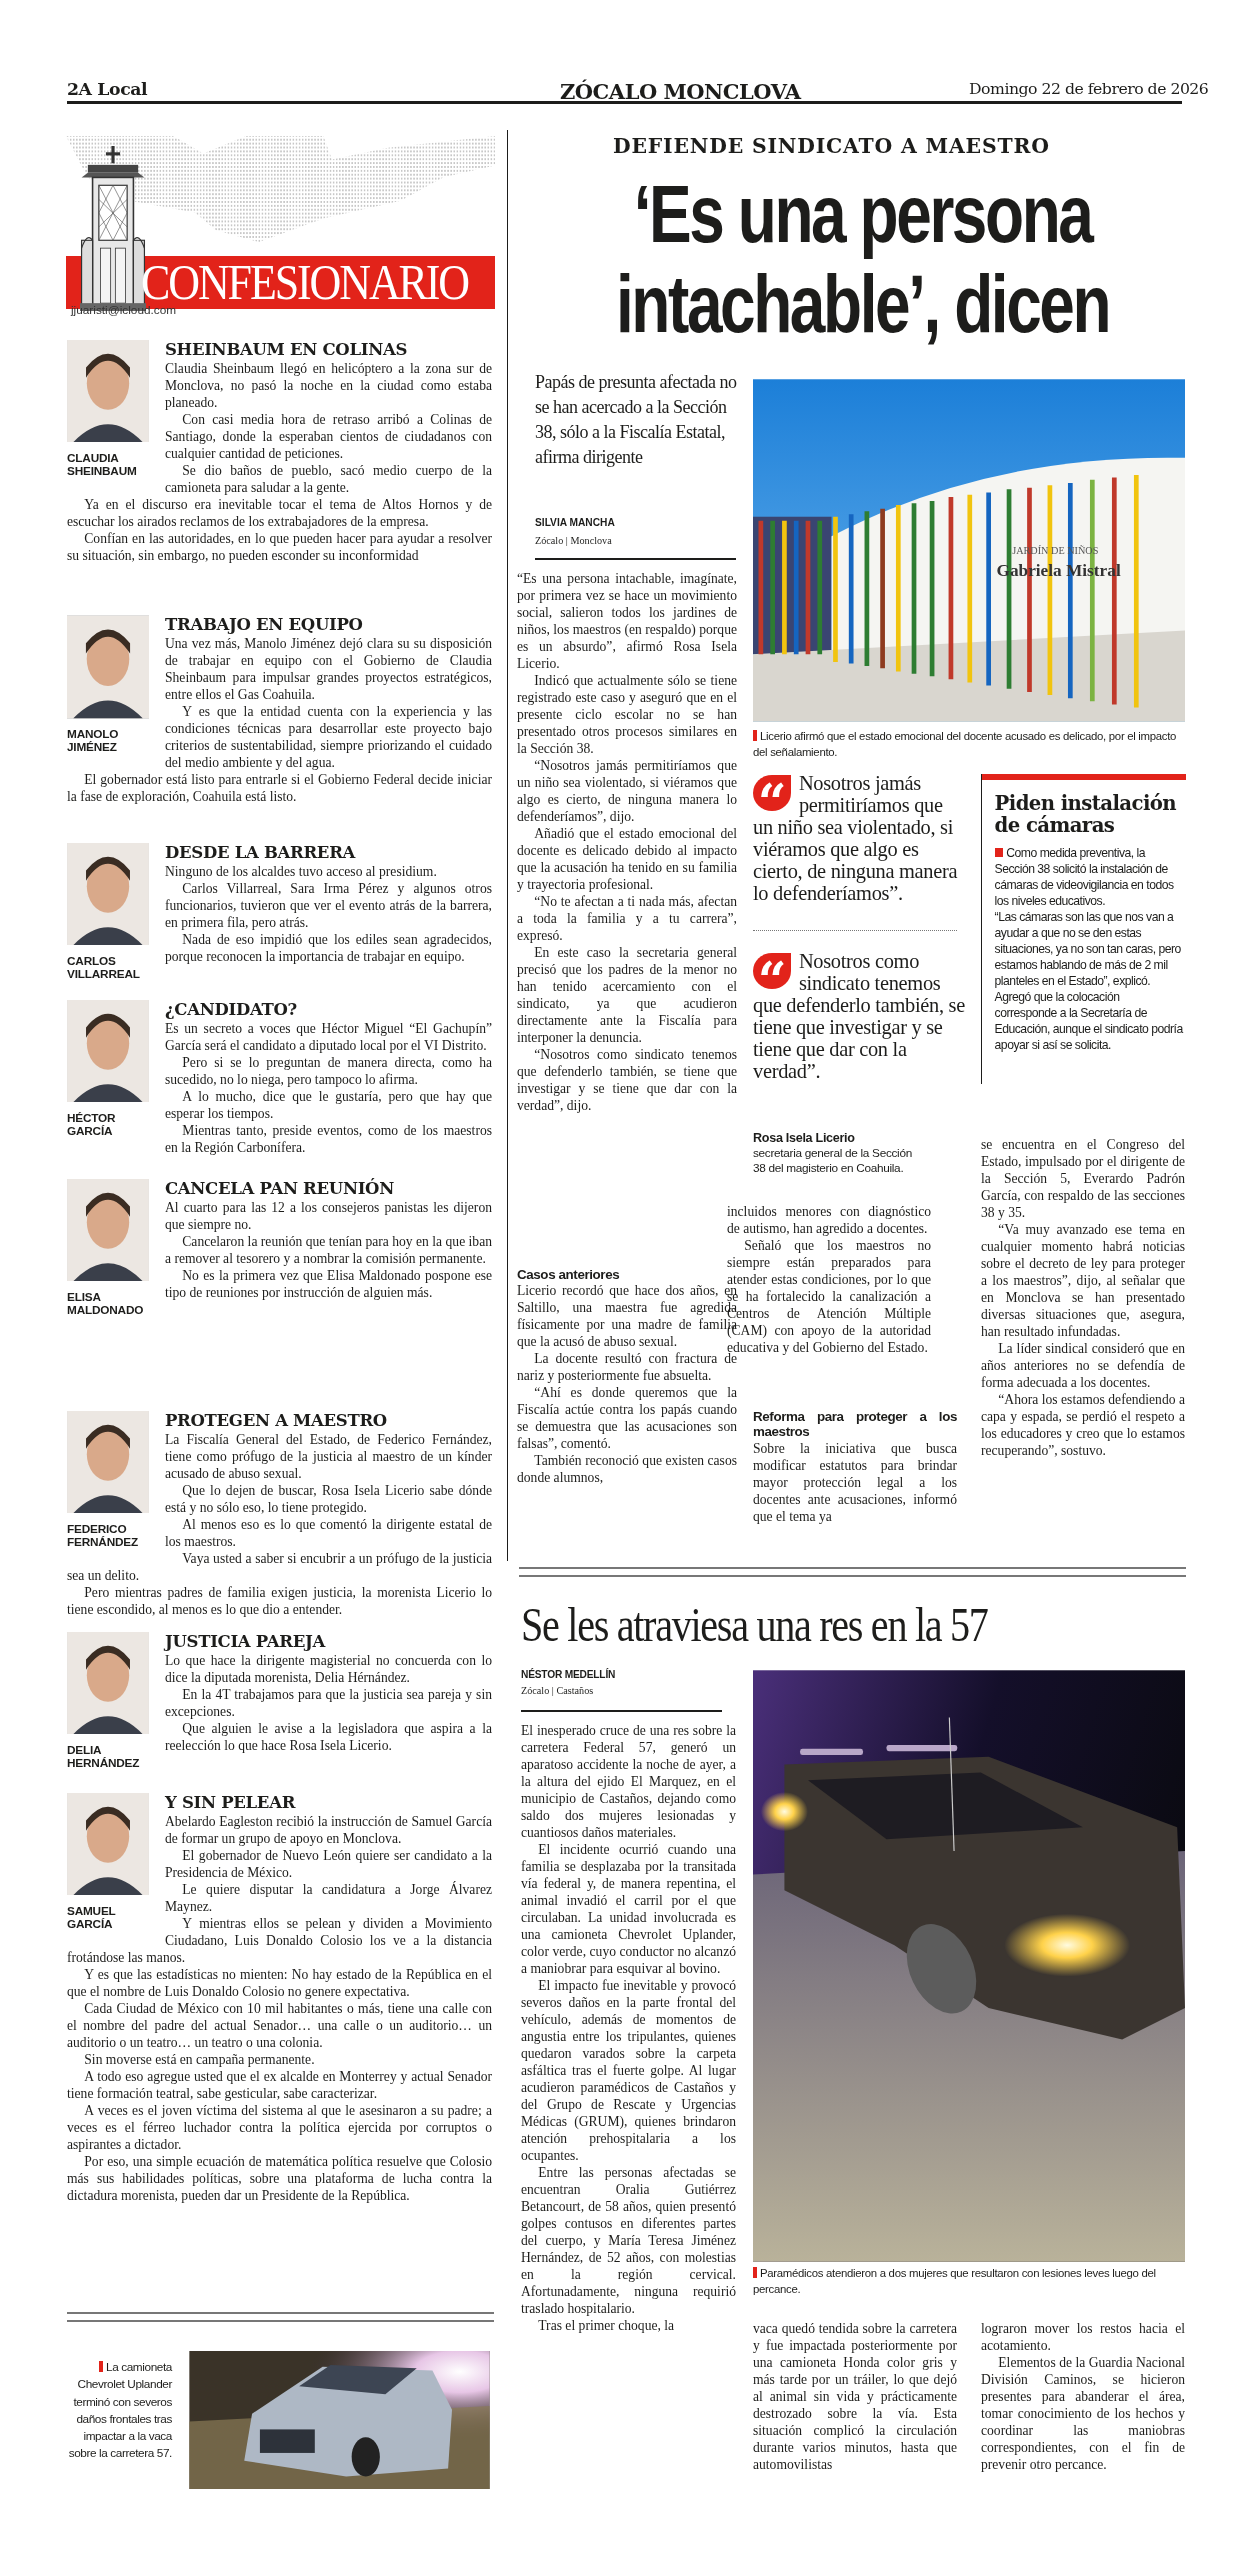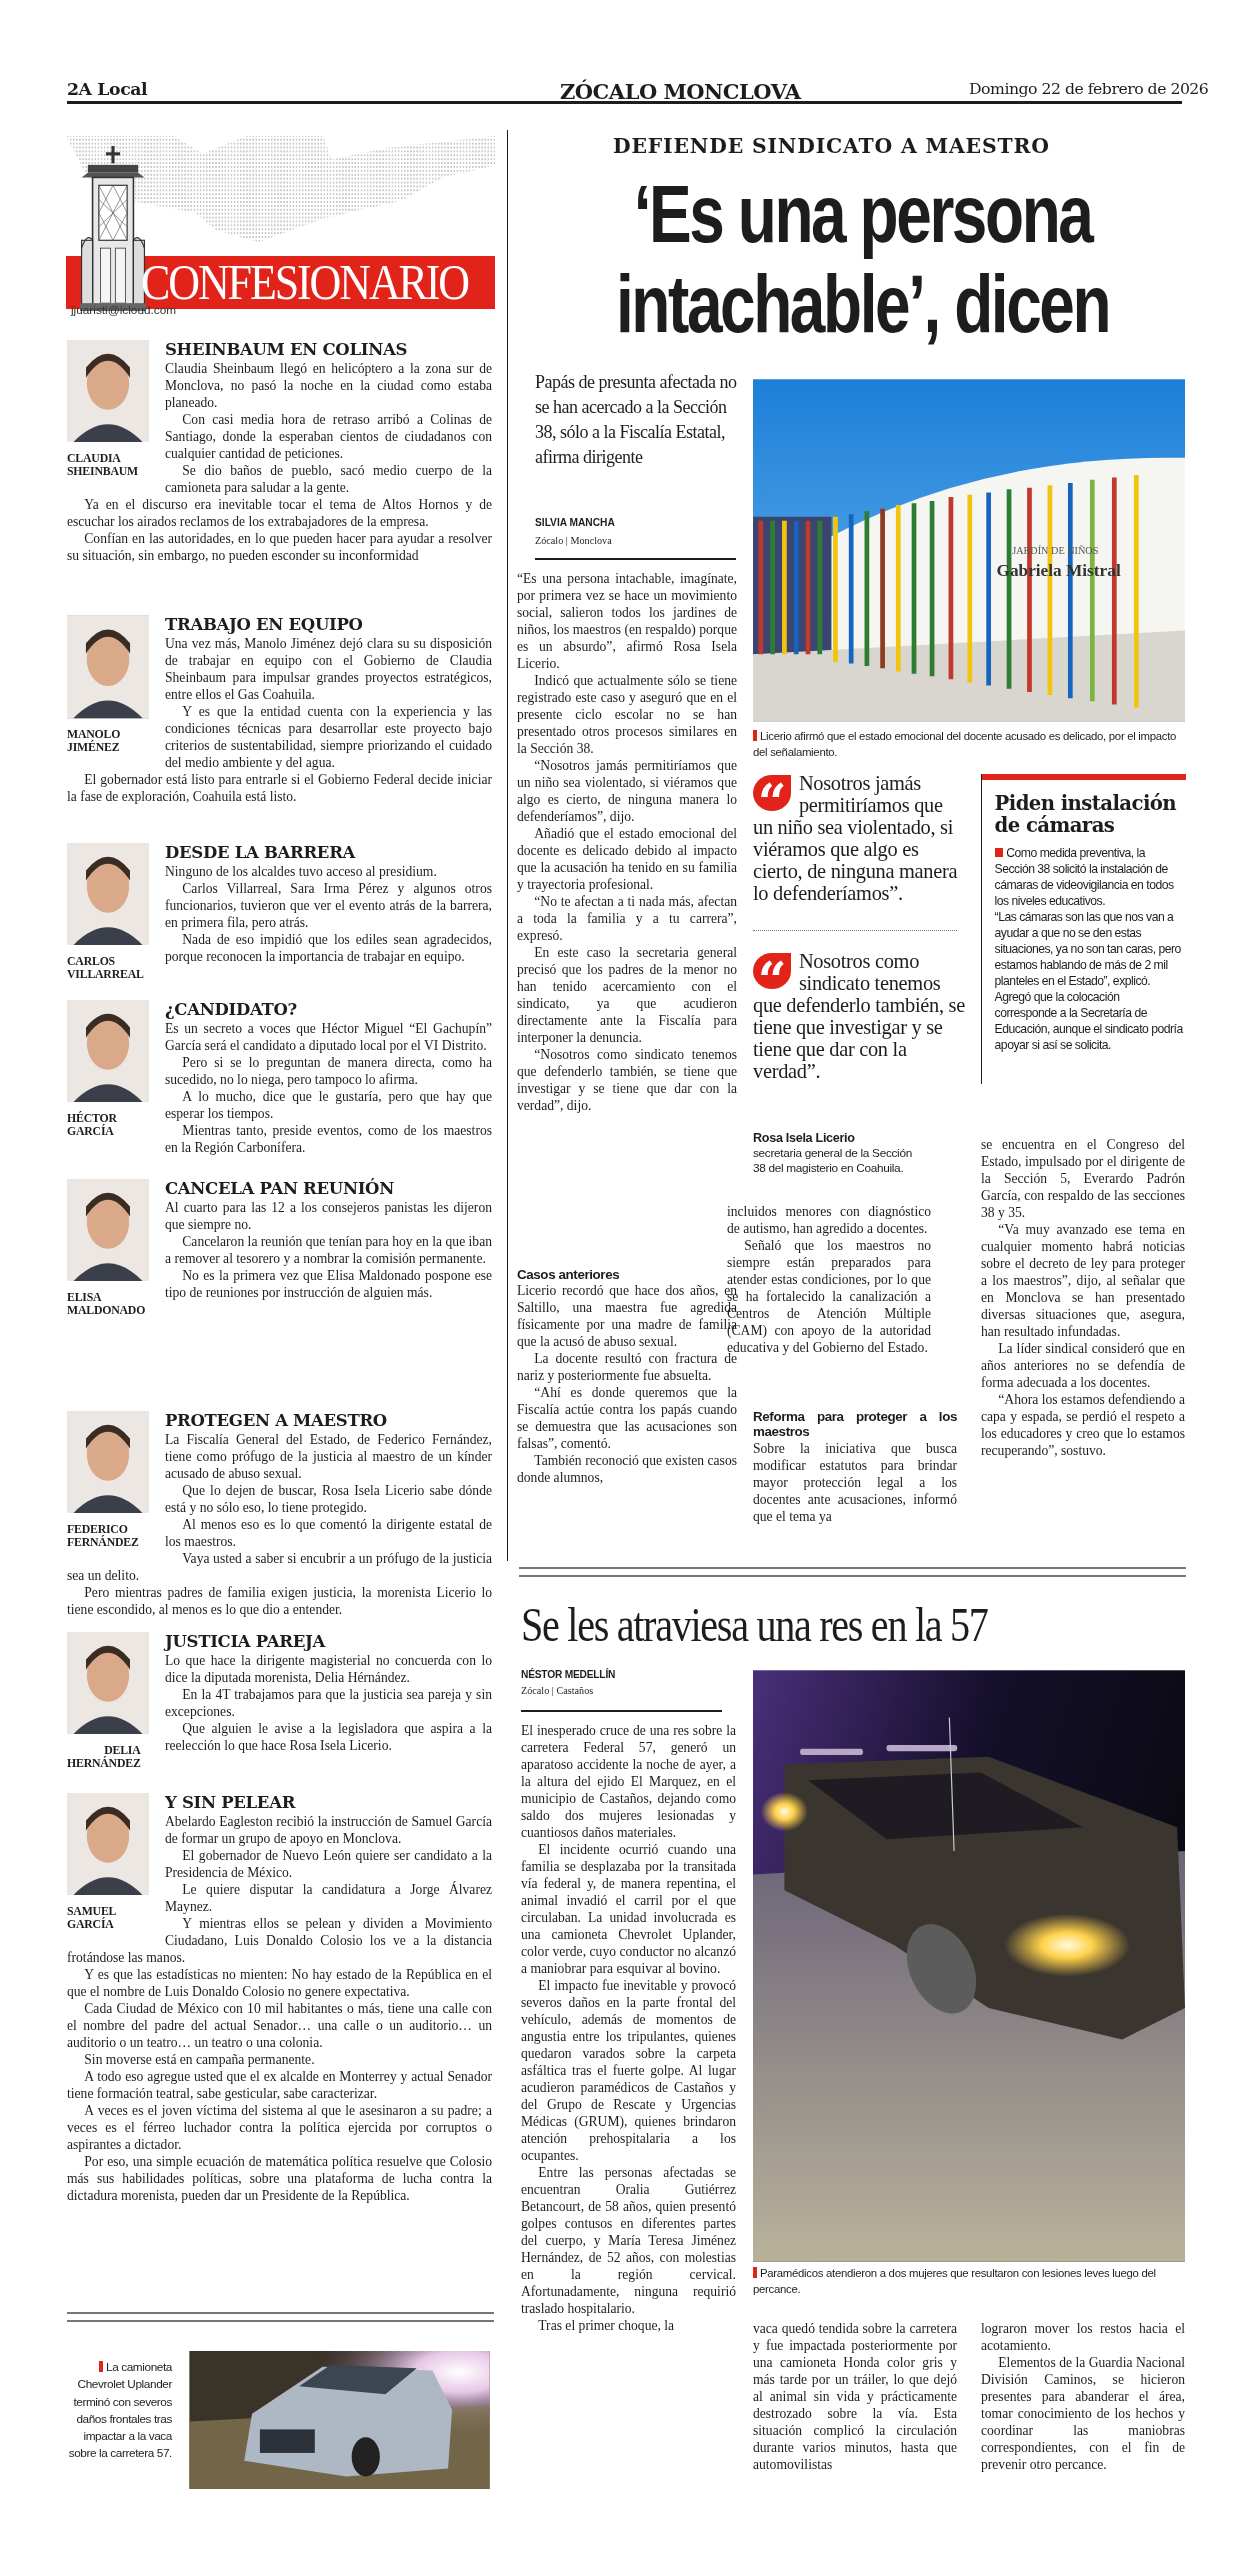--- a/index.html
+++ b/index.html
@@ -16,21 +16,21 @@
 #banner .dots{position:absolute;left:0;top:0;width:429px;height:118px;
   background-image:radial-gradient(#9a9a9a 0.7px,transparent 0.9px);background-size:3.1px 3.9px;opacity:.55;
   clip-path:polygon(0 5%,25% 5%,32% 20%,42% 5%,60% 5%,62% 25%,75% 15%,100% 5%,100% 30%,88% 40%,78% 60%,60% 75%,45% 95%,35% 85%,30% 70%,15% 60%,5% 40%)}
 #banner .red{position:absolute;left:0;top:126px;width:429px;height:53px;background:#e2231a}
 #banner .title{position:absolute;left:75px;top:124px;font-family:"Liberation Serif",serif;font-size:50px;color:#fff;letter-spacing:-2.4px;transform:scaleX(0.88);transform-origin:left;line-height:57px}
 #banner .tower{position:absolute;left:14px;top:15.7px;width:66px;height:165px}
 #email{left:71px;top:303px;font-size:11.8px;font-family:"Liberation Sans",sans-serif;color:#333}
 
 .item{position:absolute;left:67px;width:425px}
 .item .photo{position:absolute;left:0;top:0;width:82px;height:109px;overflow:hidden;background:#ddd}
-.item .pname{position:absolute;left:0;font-family:Liberation Serif, serif;font-weight:bold;font-size:11.8px;line-height:13.4px;color:#1d1d1b;letter-spacing:-0.2px}
+.item .pname{position:absolute;left:0;font-family:Liberation Sans, sans-serif;font-weight:bold;font-size:11.8px;line-height:13.4px;color:#1d1d1b;letter-spacing:-0.2px}
 .item .ibody{position:absolute;left:0;top:0;width:425px;font-size:13.6px;line-height:17px;text-align:justify;hyphens:auto}
 .item .ibody p{margin:0}
 .flt{float:left;width:98px;height:79px}
 .ind{text-indent:17.3px}
 
 #kicker{left:613px;top:134px;font-family:"DejaVu Serif",serif;font-weight:bold;font-size:20.4px;letter-spacing:0.8px}
 #headline{left:519px;top:169px;width:684px;font-family:"Liberation Sans",sans-serif;font-weight:bold;font-size:82px;line-height:90px;letter-spacing:-3.1px;transform:scaleX(0.78);transform-origin:left top;white-space:nowrap;width:881px;text-align:center}
 #deck{left:535px;top:370px;width:204px;font-family:"Liberation Serif",serif;font-size:18px;line-height:25px;letter-spacing:-0.5px}
 #byline1{left:535px;top:517px;font-size:10.2px;font-weight:bold;font-family:"Liberation Sans",sans-serif}
 #dateline1{left:535px;top:535px;font-size:10.2px}
@@ -213,21 +213,21 @@
         <p class="ind">Pero mientras padres de familia exigen justicia, la morenista Licerio lo tiene escondido, al menos es lo que dio a entender.</p>
       </div>
     </div>
     <div class="item" style="top: 1632px;">
       <div class="photo" style="height: 102px;"><svg width="82" height="102" viewBox="0 0 104 130">
           <rect width="104" height="130" fill="#ece7e2"></rect>
           <ellipse cx="52" cy="55" rx="27" ry="34" fill="#d9a98a"></ellipse>
           <path d="M24 48 Q52 5 80 48 L80 35 Q52 0 24 35 Z" fill="#3a2c22"></path>
           <path d="M8 130 Q52 85 96 130 Z" fill="#3a3f4a"></path>
         </svg></div>
-      <div class="pname" style="top: 112px; text-align: right;">
+      <div class="pname" style="top: 112px;">
         <div>DELIA</div>
         <div>HERNÁNDEZ</div>
       </div>
       <div class="ibody">
         <div class="flt" style="height: 143px;"></div>
         <div style="font-family: &quot;DejaVu Serif&quot;, serif; font-weight: bold; font-size: 16.5px; line-height: 20.4px; letter-spacing: -0.3px;">JUSTICIA PAREJA</div>
         <p class="">Lo que hace la dirigente magisterial no concuerda con lo dice la diputada morenista, Delia Hérnández.</p>
         <p class="ind">En la 4T trabajamos para que la justicia sea pareja y sin excepciones.</p>
         <p class="ind">Que alguien le avise a la legisladora que aspira a la reelección lo que hace Rosa Isela Licerio.</p>
       </div>

